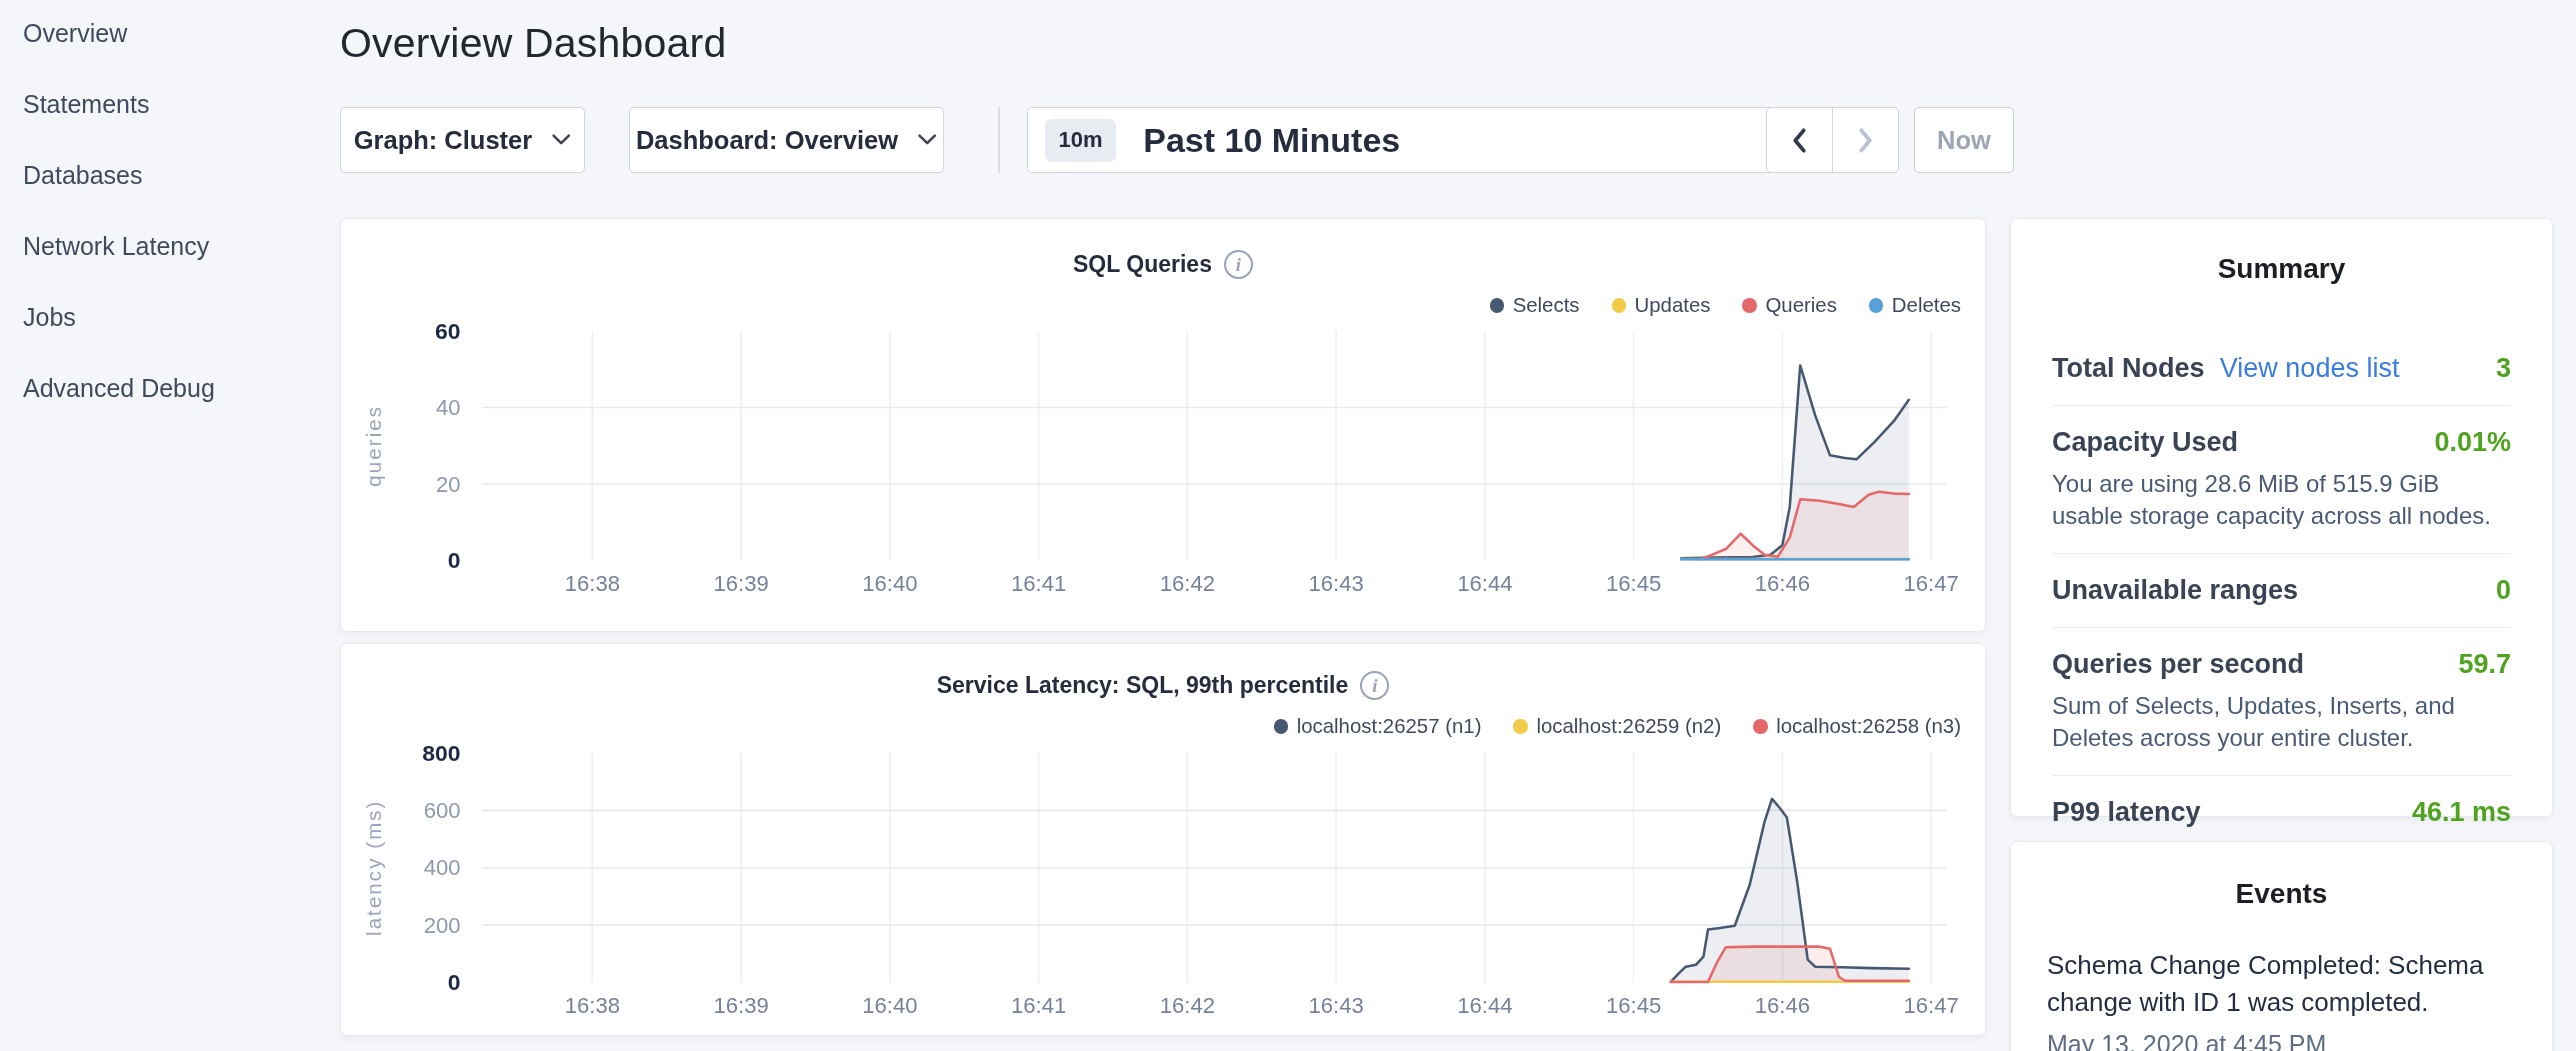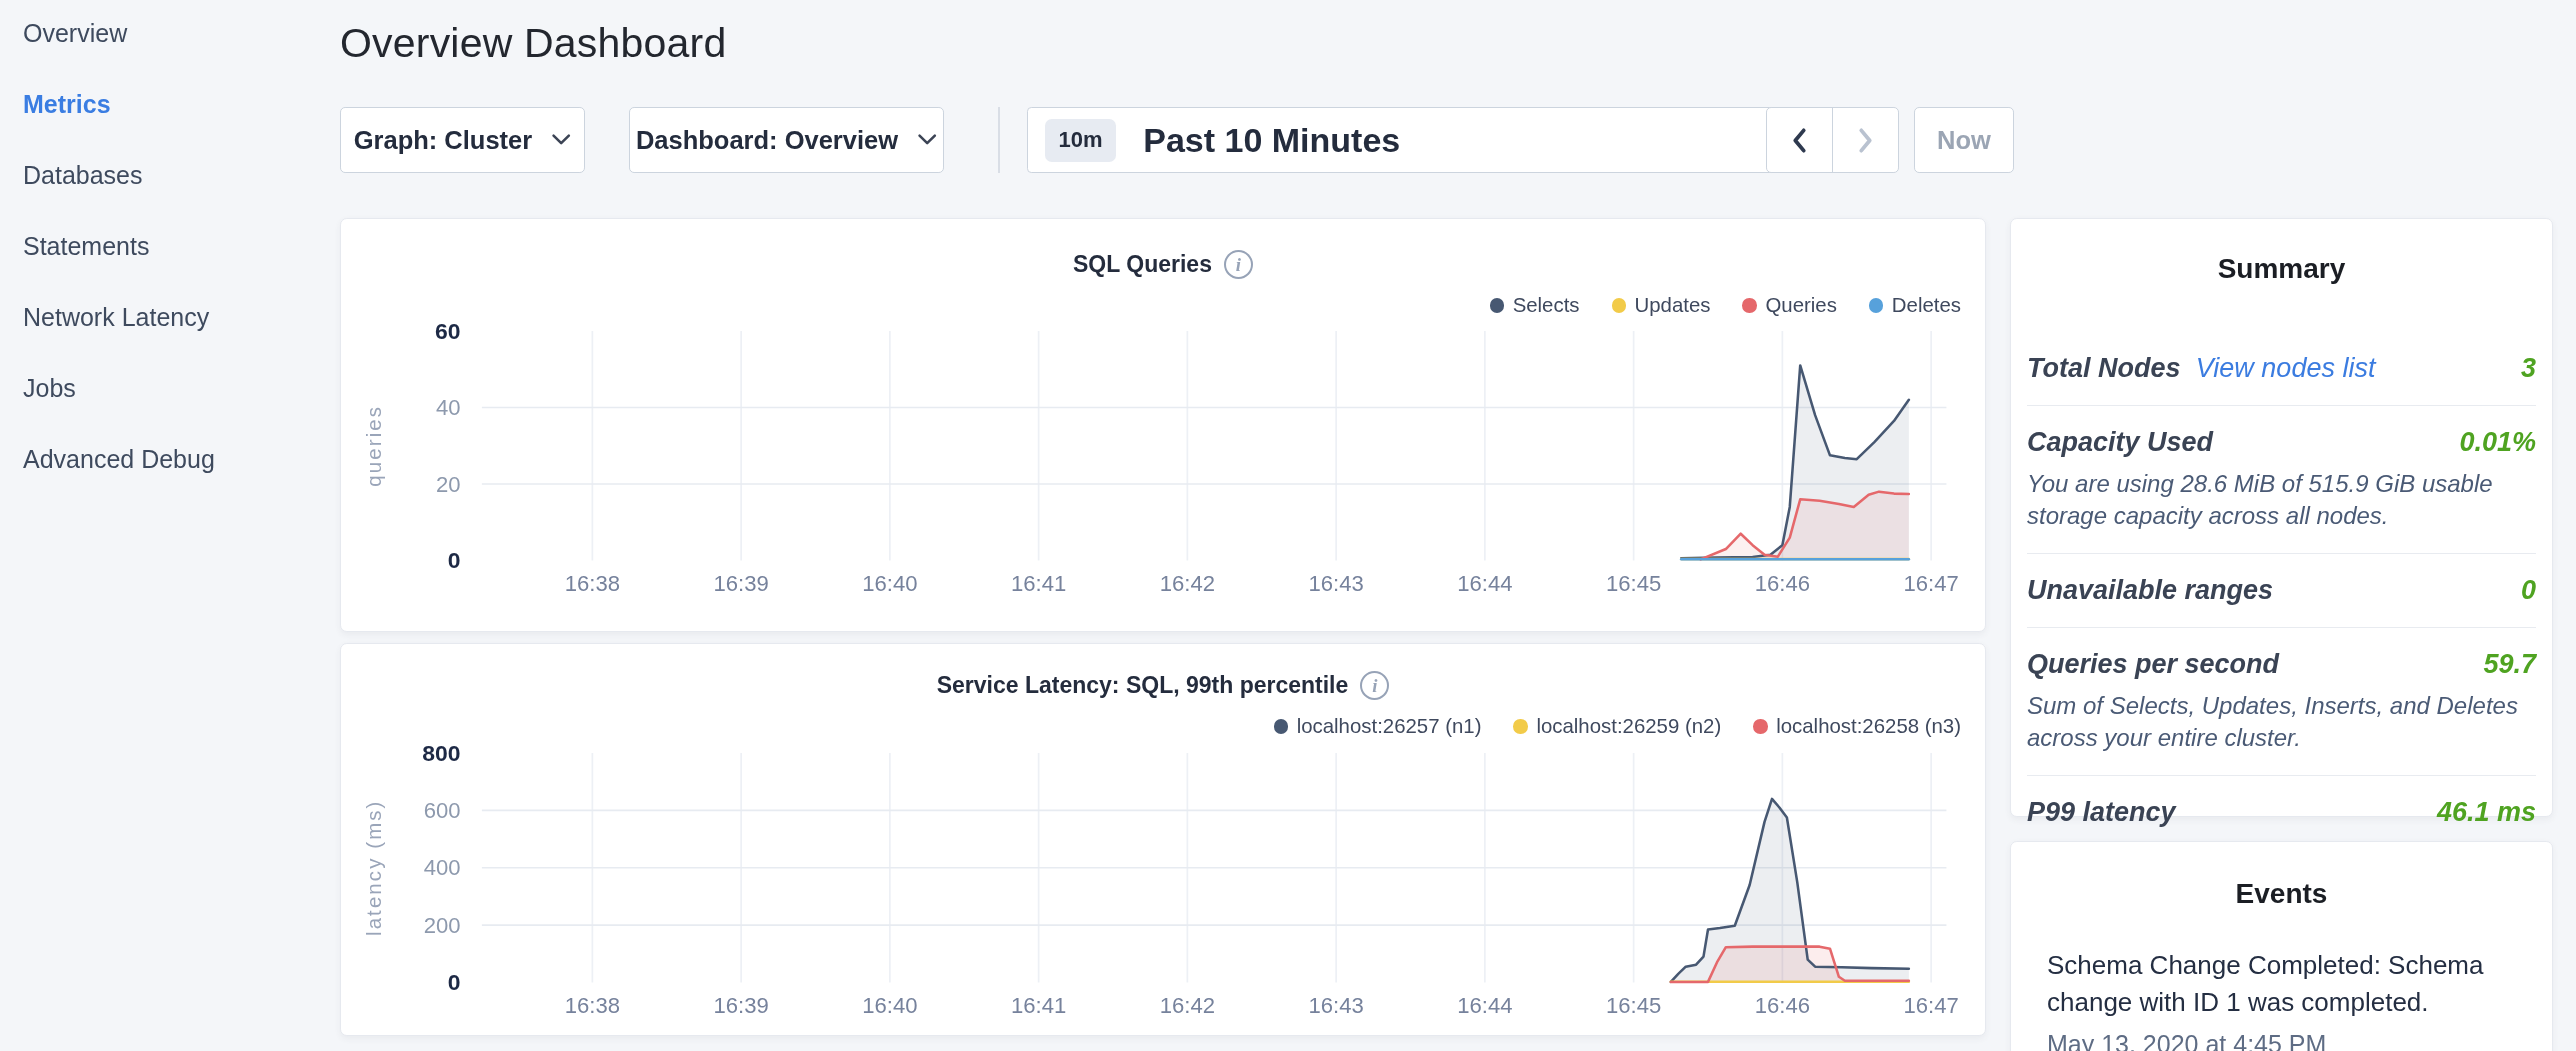--- a/index.html
+++ b/index.html
@@ -90,42 +90,41 @@
 
   .xtick { font-size:26px; fill:#76829c; }
   .ytick { font-size:26px; fill:#8d99ad; }
   .ytick.strong { font-size:27px; font-weight:700; fill:#1d2945; }
   .axis-title { font-size:24px; fill:#9aa5b9; letter-spacing:2.5px; }
 
   
   .side-card-title { text-align:center; font-size:28px; font-weight:700; color:#1b1e24; }
   .summary-card .side-card-title { margin-top:34px; margin-bottom:47px; }
   .events-card .side-card-title { margin-top:36px; margin-bottom:37px; }
-  .summary-body { padding:0 16px;font-style:italic; }
+  .summary-body { padding:0 41px; }
   .srow { padding:21px 0; border-bottom:0.9px solid #e8ebf0; }
   .srow:last-child { border-bottom:none; }
   .srow-head { display:flex; align-items:baseline; }
   .slabel { font-size:27px; font-weight:700; color:#3a4354; }
   .slink { font-size:27px; font-weight:500; color:#3b7ce0; margin-left:15.3px; cursor:pointer; text-decoration:none; }
   .sval { margin-left:auto; font-size:27px; font-weight:700; color:#4fa321; }
   .sdesc { margin-top:10.2px; font-size:24px; color:#4a5a75; line-height:32px; }
 
   .events-body { padding:0 36px; }
   .event-msg { font-size:26px; color:#242e42; line-height:37px; }
   .event-time { margin-top:8.5px; font-size:25px; color:#5e6c84; }
 </style>
 </head>
 <body>
 
 <nav class="sidebar">
   <ul class="nav">
     <li>Overview</li>
-    <li class="active">Metrics</li>
+    <li>Statements</li>
     <li>Databases</li>
-    <li>Statements</li>
     <li>Network Latency</li>
     <li>Jobs</li>
     <li>Advanced Debug</li>
   </ul>
 </nav>
 
 <h1 class="page-title">Overview Dashboard</h1>
 
 <div class="ctrl dd-graph">
   <span>Graph: Cluster</span>

